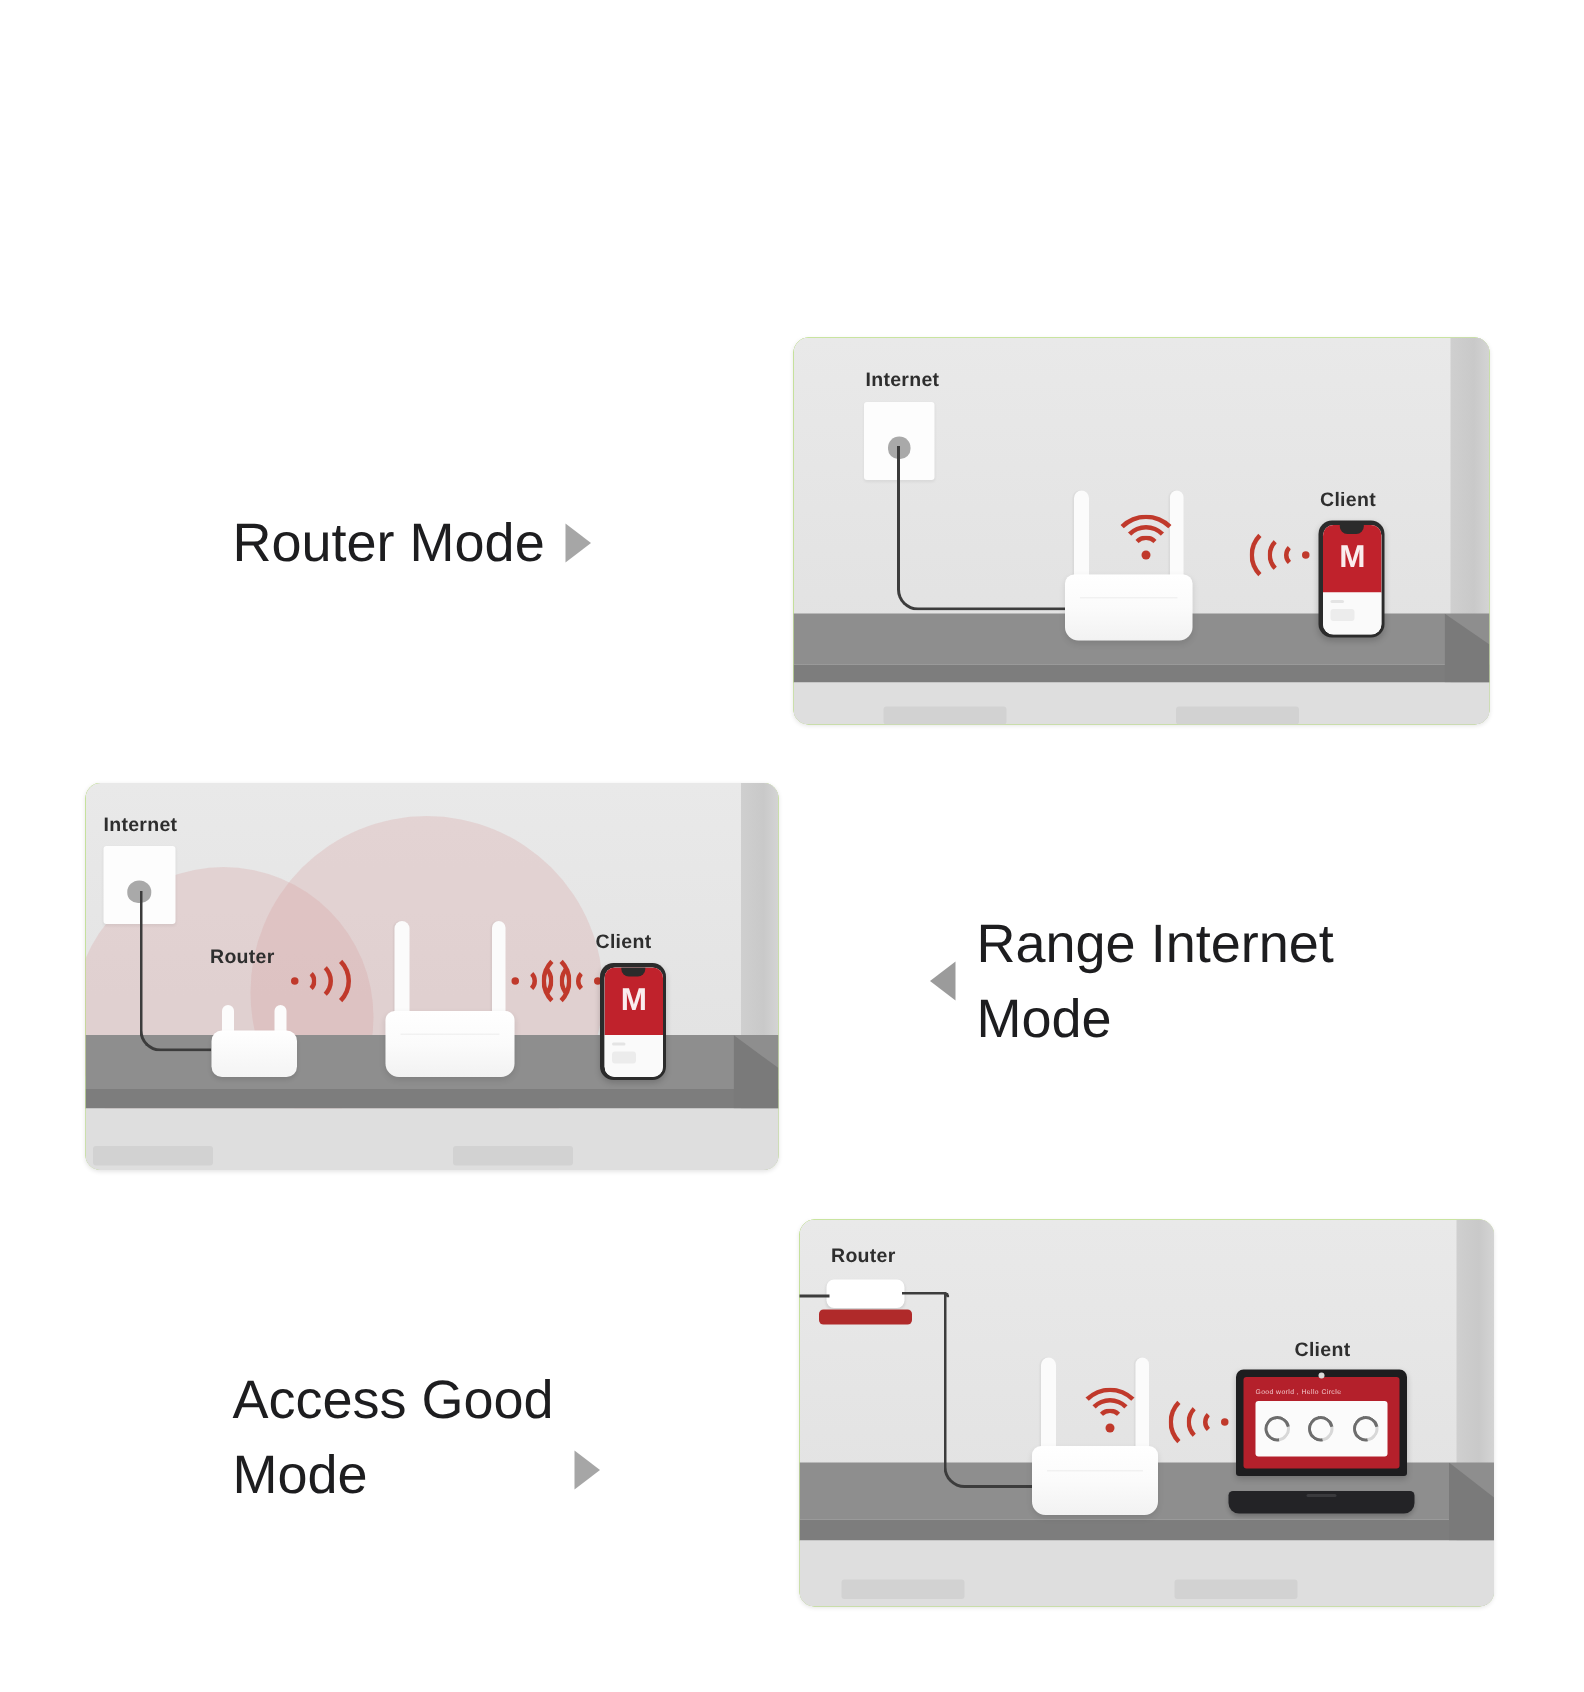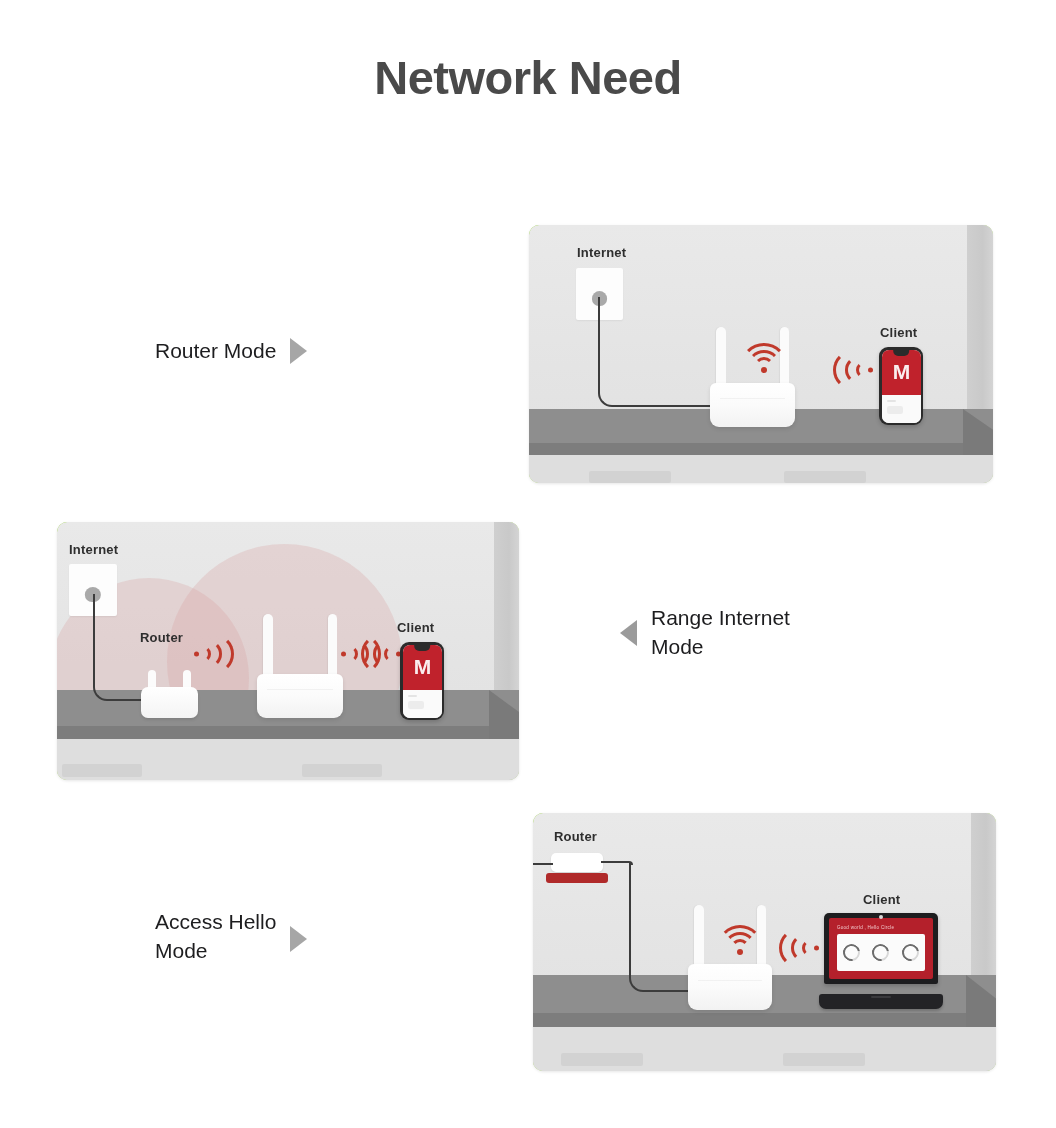--- a/index.html
+++ b/index.html
@@ -24,21 +24,21 @@
   }
   .page-title .l2{display:block;}
 
   
   .mode-row{position:absolute;left:0;width:1056px;}
   .mode-label{
     position:absolute;
     display:flex;
     align-items:center;
     gap:14px;
-    font-size:21px;
+    font-size:36px;
     color:#1d1d1f;
     font-weight:400;
     line-height:1.38;
   }
   .mode-label .txt{white-space:pre-line;}
 
   .tri{
     width:0;height:0;
     border-top:13px solid transparent;
     border-bottom:13px solid transparent;
@@ -313,21 +313,20 @@
     color:#2e2e2e;
     font-weight:600;
     letter-spacing:.2px;
     white-space:nowrap;
   }
 </style>
 </head>
 <body>
 
 <div class="page-title">
-  <span class="l2">Network Need</span>
 </div>
 
 <div class="mode-row" style="top:225px;height:262px;">
 
   <div class="mode-label" style="left:155px;top:112px;">
     <span class="txt">Router Mode</span>
     <span class="tri tri-right"></span>
   </div>
 
   <div class="panel" style="left:529px;top:0;width:464px;height:258px;">
@@ -450,21 +449,21 @@
   <div class="mode-label" style="left:620px;top:82px;">
     <span class="tri tri-left"></span>
     <span class="txt">Range Internet
 Mode</span>
   </div>
 </div>
 
 <div class="mode-row" style="top:813px;height:262px;">
 
   <div class="mode-label" style="left:155px;top:95px;">
-    <span class="txt">Access Hello
+    <span class="txt">Access Good
 Mode</span>
     <span class="tri tri-right" style="align-self:flex-end;margin-bottom:14px;"></span>
   </div>
 
   <div class="panel" style="left:533px;top:0;width:463px;height:258px;">
     <div class="wall"></div>
     <div class="sidewall"></div>
 
     <div class="shelf-top" style="top:162px;height:38px;"></div>
     <div class="shelf-edge" style="top:200px;height:14px;"></div>

